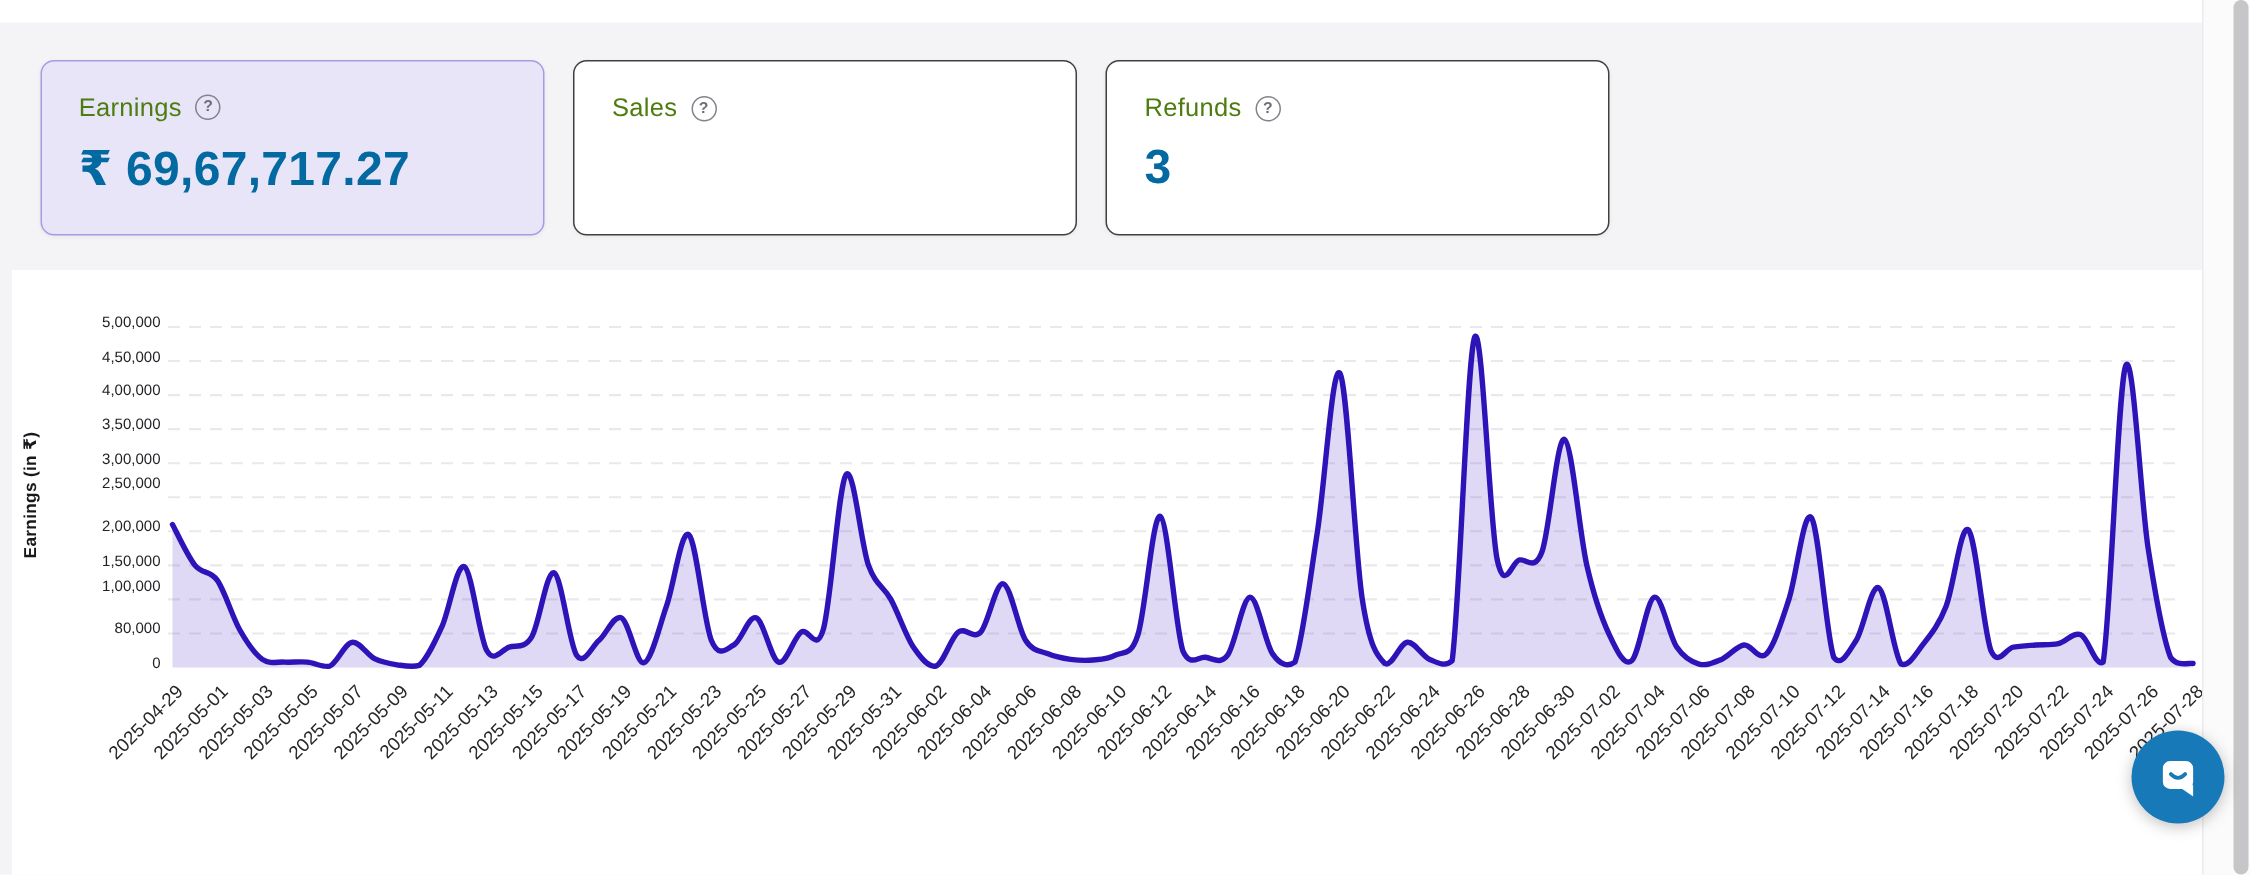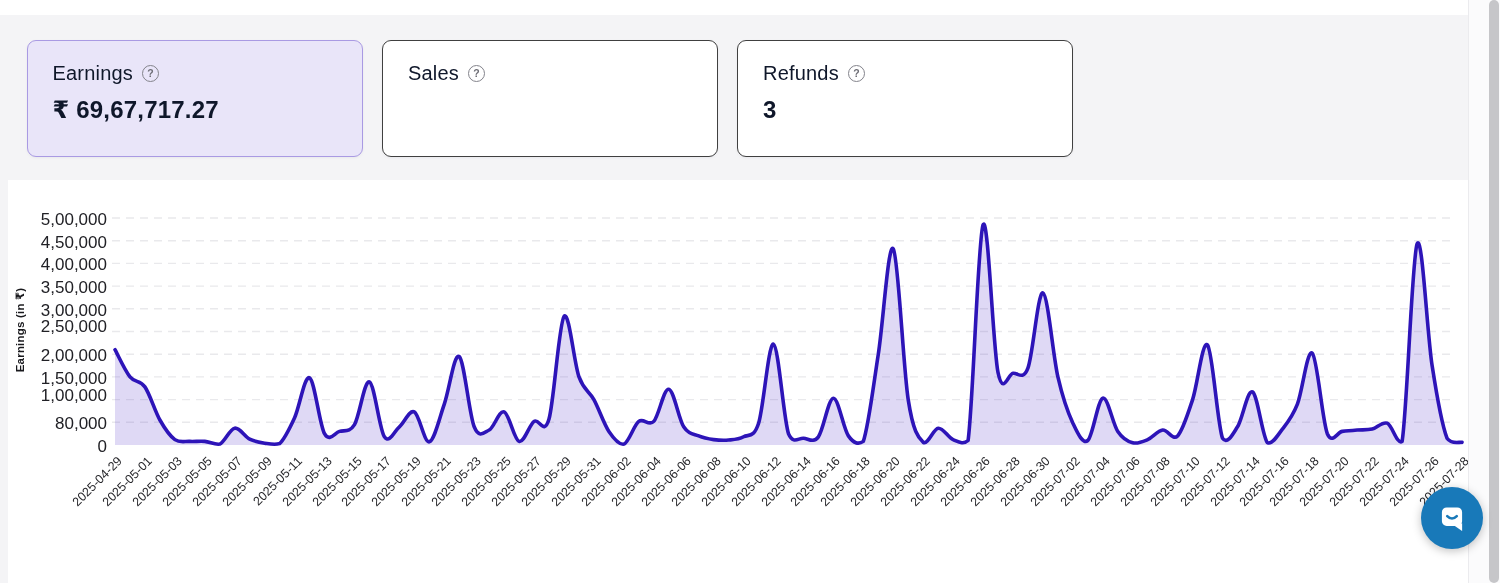--- a/index.html
+++ b/index.html
@@ -11,35 +11,35 @@
   .top-strip{position:absolute;left:0;top:0;width:1468px;height:15px;background:#ffffff;}
   .stats-row{position:absolute;left:27px;top:40px;display:flex;gap:19px;}
   .card{
     width:336px;height:117px;box-sizing:border-box;
     background:#ffffff;border:1px solid #404040;border-radius:9px;
     padding:21px 25px;box-shadow:0 1px 3px rgba(25,25,50,0.05);
     cursor:pointer;
   }
   .card.active{background:#e9e5f9;border:1.5px solid #a99ae3;padding:20.5px 24.5px;}
   .card-head{display:flex;align-items:center;gap:9px;}
-  .card-label{font-size:20px;color:#0f172a;letter-spacing:.2px;}
+  .card-label{font-size:17px;color:#4d7c0f;letter-spacing:.2px;}
   .help-icon{
     width:15px;height:15px;border:1.6px solid #83838b;border-radius:50%;
     color:#6e6e76;font-size:10.5px;font-weight:700;line-height:15px;
     display:inline-flex;align-items:center;justify-content:center;flex:0 0 auto;
   }
-  .card-value{margin-top:11px;font-size:24px;font-weight:600;color:#0f172a;letter-spacing:.2px;}
+  .card-value{margin-top:11px;font-size:32px;font-weight:600;color:#0369a1;letter-spacing:.2px;}
 
   .chart-panel{position:absolute;left:8px;top:180px;width:1460px;height:403px;background:#ffffff;overflow:hidden;}
   #chart-svg{position:absolute;left:0;top:0;}
   .y-axis-title{
     position:absolute;left:-47px;top:142px;width:120px;height:16px;text-align:center;
     transform:rotate(-90deg);font-size:11.5px;font-weight:700;color:#19191d;letter-spacing:.2px;
   }
-  .y-tick{position:absolute;left:0;width:99px;text-align:right;font-size:17px;color:#212126;}
+  .y-tick{position:absolute;left:0;width:99px;text-align:right;font-size:10px;color:#212126;}
   .x-tick{
     position:absolute;white-space:nowrap;font-size:12.5px;color:#28282c;
     transform:rotate(-45deg);transform-origin:100% 0;
   }
   .scroll-track{position:absolute;left:1468px;top:0;width:32px;height:583px;background:#fbfbfc;border-left:1px solid #ebebee;box-sizing:border-box;}
   .scroll-thumb{position:absolute;right:1px;top:0;width:10px;height:583px;background:#c6c6c9;border-radius:6px;}
   .chat-fab{
     position:absolute;left:1421px;top:487px;width:62px;height:62px;border-radius:50%;
     background:#1879b9;border:none;cursor:pointer;padding:0;
     display:flex;align-items:center;justify-content:center;

